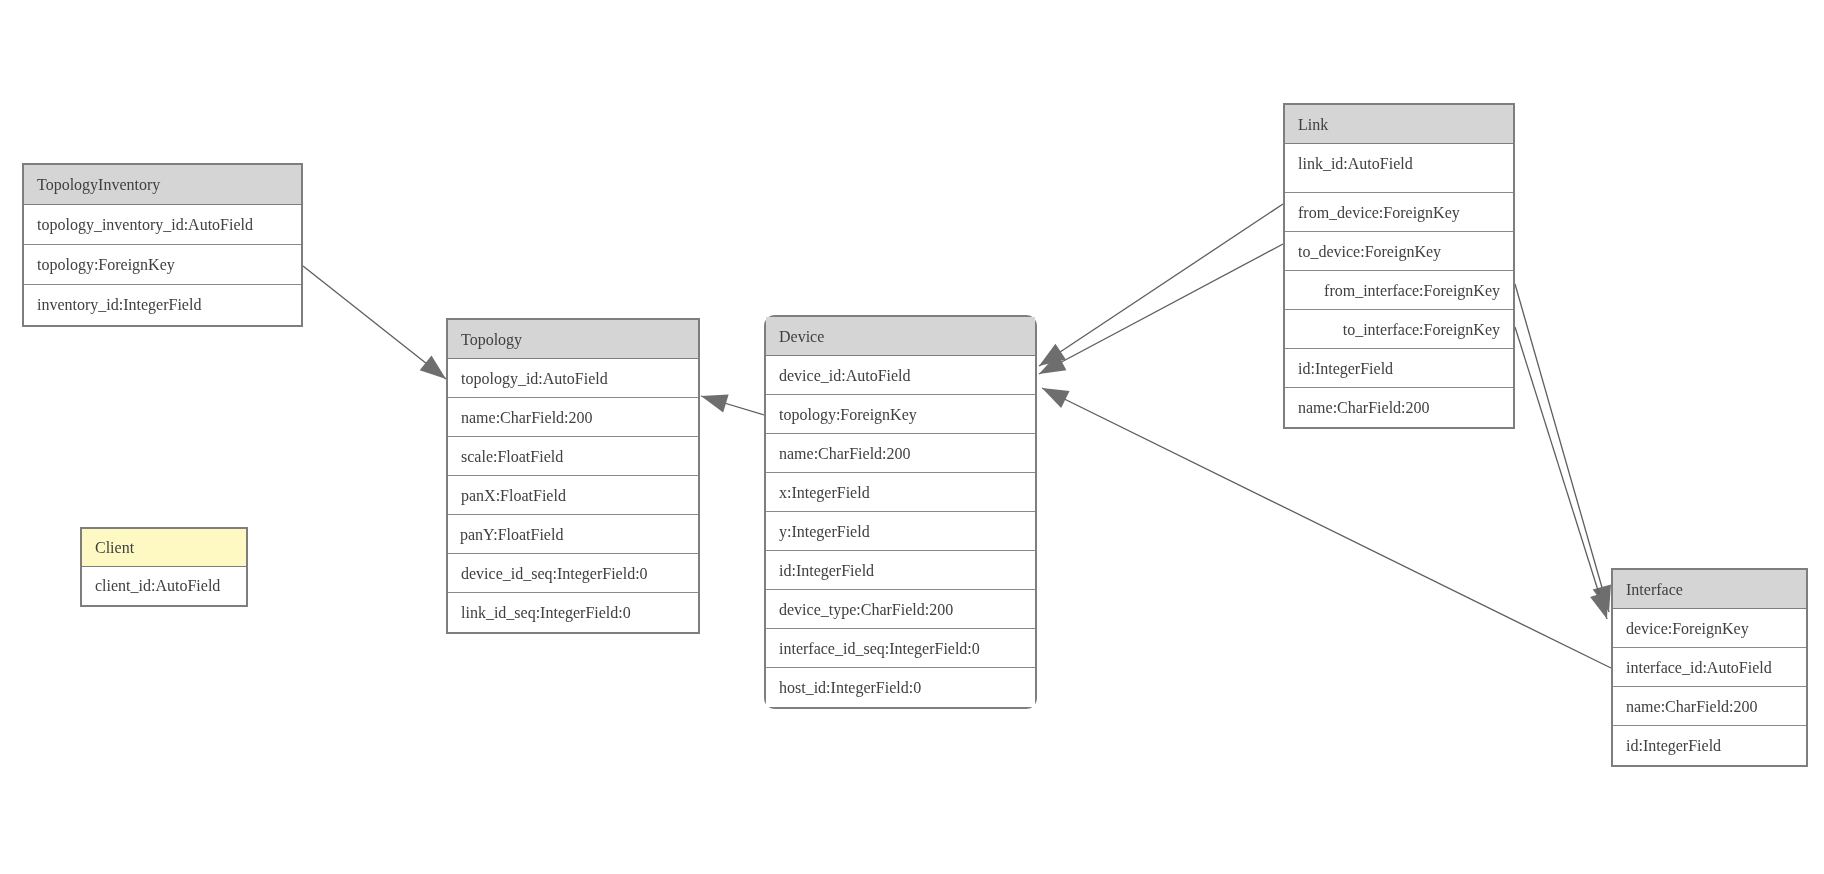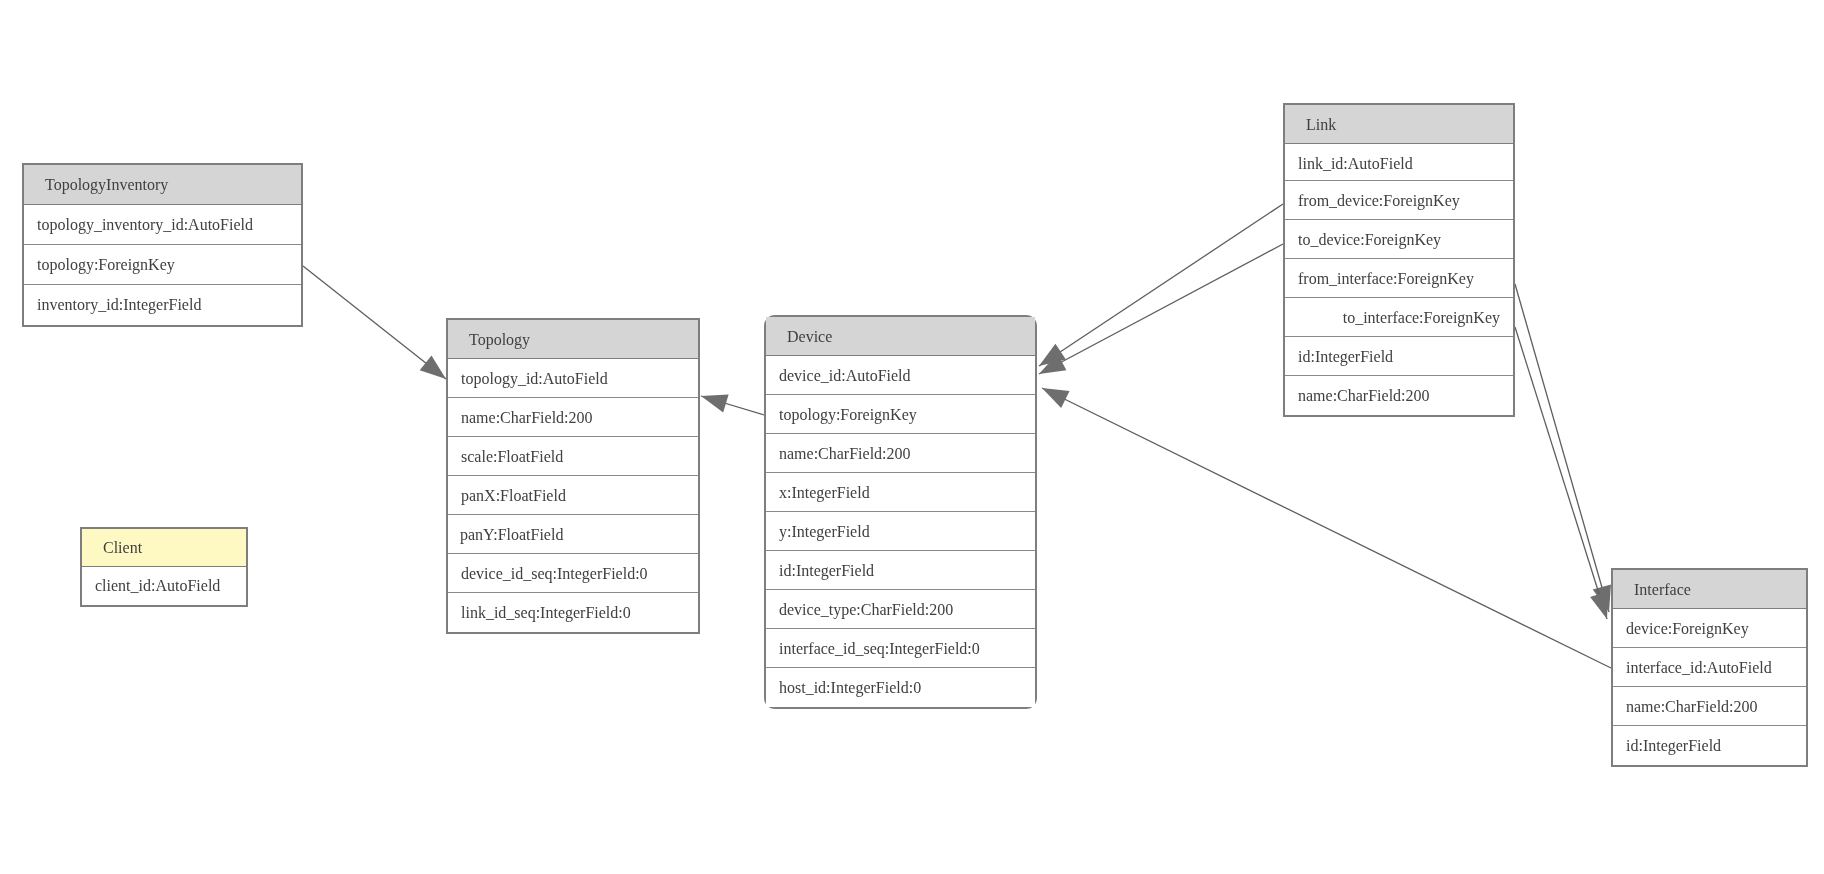--- a/index.html
+++ b/index.html
@@ -22,21 +22,21 @@
   .entity {
     position: absolute;
     box-sizing: border-box;
     background: #ffffff;
     border: 2px solid #7e7e7e;
     font-size: 16px;
     color: #404040;
   }
   .entity-header {
     box-sizing: border-box;
-    padding: 0 21px;
+    padding: 0 13px;
     border-bottom: 1px solid #7e7e7e;
     white-space: nowrap;
     overflow: hidden;
   }
   .entity-row {
     box-sizing: border-box;
     padding: 0 13px;
     border-bottom: 1px solid #8a8a8a;
     background: #ffffff;
     white-space: nowrap;
@@ -93,24 +93,24 @@
       <div class="entity-row" style="height: 39px; line-height: 39px;">name:CharField:200</div>
       <div class="entity-row" style="height: 39px; line-height: 39px;">x:IntegerField</div>
       <div class="entity-row" style="height: 39px; line-height: 39px;">y:IntegerField</div>
       <div class="entity-row" style="height: 39px; line-height: 39px;">id:IntegerField</div>
       <div class="entity-row" style="height: 39px; line-height: 39px;">device_type:CharField:200</div>
       <div class="entity-row" style="height: 39px; line-height: 39px;">interface_id_seq:IntegerField:0</div>
       <div class="entity-row" style="height: 39px; line-height: 39px;">host_id:IntegerField:0</div>
     </div>
     <div class="entity" style="left: 1283px; top: 103px; width: 232px; border-color: rgb(126, 126, 126); color: rgb(64, 64, 64);">
       <div class="entity-header" style="height: 39px; line-height: 39px; background: rgb(213, 213, 213);">Link</div>
-      <div class="entity-row" style="height: 37px; line-height: 39px;">link_id:AutoField</div>
+      <div class="entity-row" style="height: 49px; line-height: 39px;">link_id:AutoField</div>
       <div class="entity-row" style="height: 39px; line-height: 39px;">from_device:ForeignKey</div>
       <div class="entity-row" style="height: 39px; line-height: 39px;">to_device:ForeignKey</div>
-      <div class="entity-row" style="height: 39px; line-height: 39px;">from_interface:ForeignKey</div>
+      <div class="entity-row" style="height: 39px; line-height: 39px; text-align: right;">from_interface:ForeignKey</div>
       <div class="entity-row" style="height: 39px; line-height: 39px; text-align: right;">to_interface:ForeignKey</div>
       <div class="entity-row" style="height: 39px; line-height: 39px;">id:IntegerField</div>
       <div class="entity-row" style="height: 39px; line-height: 39px;">name:CharField:200</div>
     </div>
     <div class="entity" style="left: 1611px; top: 568px; width: 197px; border-color: rgb(126, 126, 126); color: rgb(64, 64, 64);">
       <div class="entity-header" style="height: 39px; line-height: 39px; background: rgb(213, 213, 213);">Interface</div>
       <div class="entity-row" style="height: 39px; line-height: 39px;">device:ForeignKey</div>
       <div class="entity-row" style="height: 39px; line-height: 39px;">interface_id:AutoField</div>
       <div class="entity-row" style="height: 39px; line-height: 39px;">name:CharField:200</div>
       <div class="entity-row" style="height: 39px; line-height: 39px;">id:IntegerField</div>

